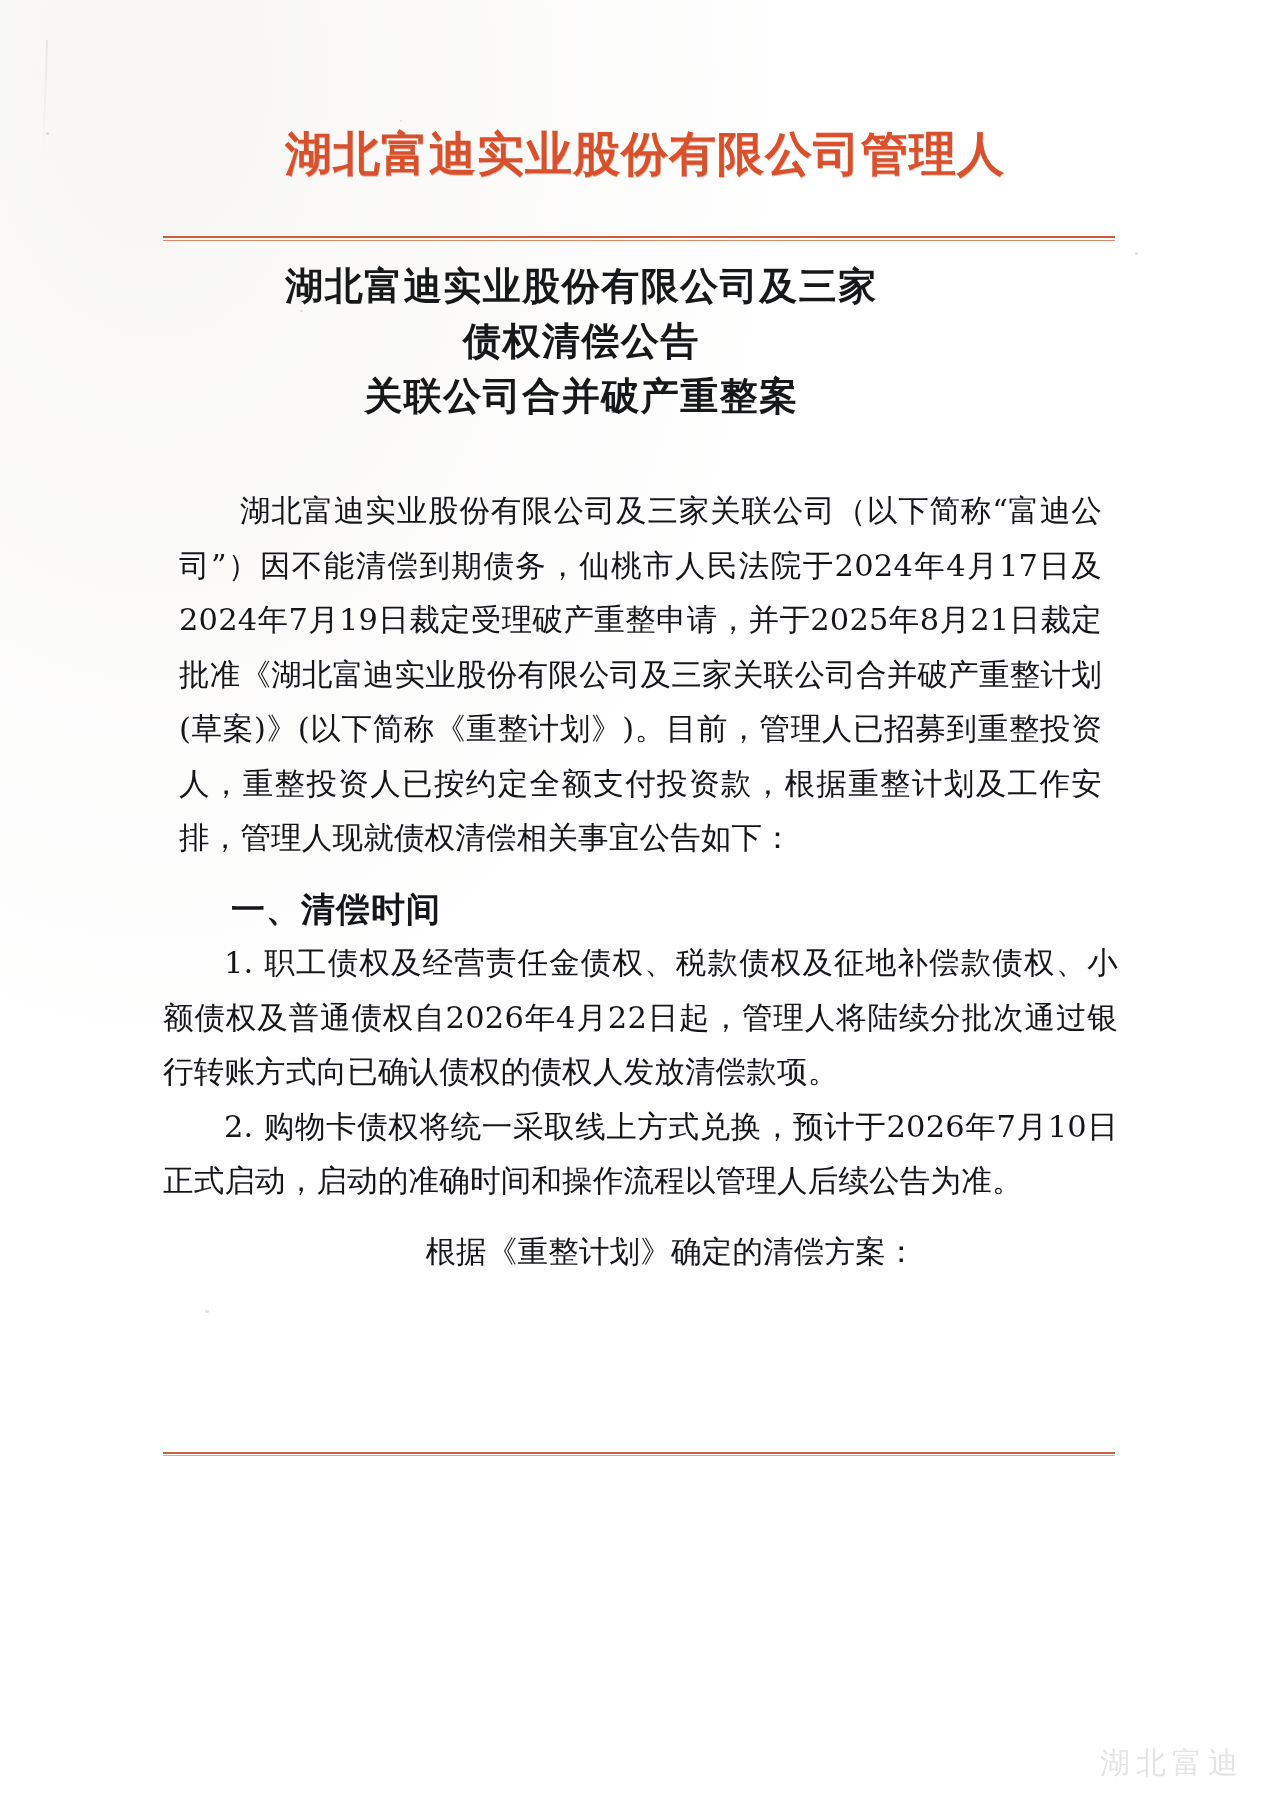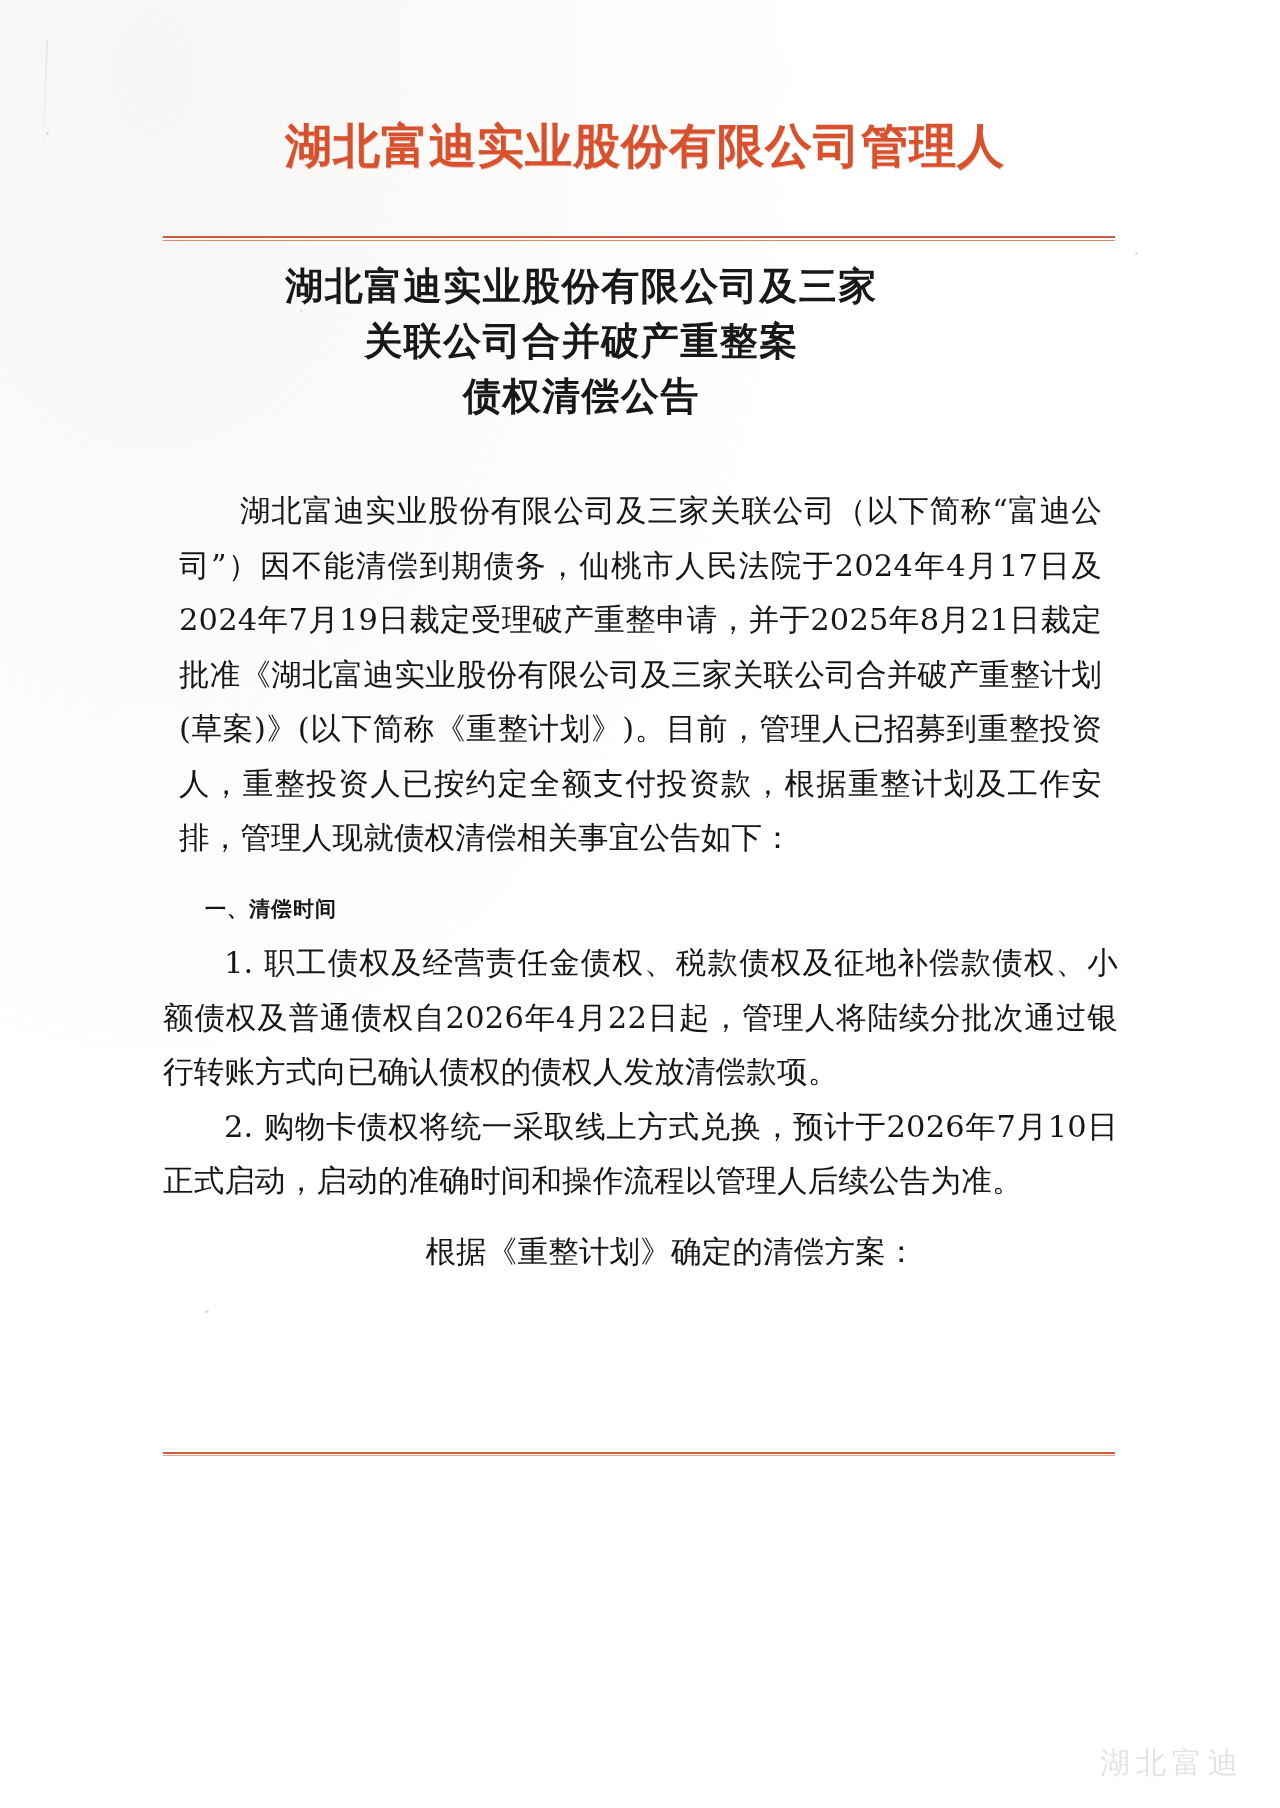--- a/index.html
+++ b/index.html
@@ -31,21 +31,21 @@
     left: 0; top: 0;
     width: 1280px;
     height: 1808px;
     padding: 0;
   }
 
   
   .letterhead {
     position: absolute;
     left: 0;
-    top: 120px;
+    top: 128px;
     width: 1280px;
     text-align: center;
   }
   .letterhead-title {
     font-family: "DejaVu Serif", "Liberation Serif", serif;
     font-weight: bold;
     font-size: 47px;
     letter-spacing: 1px;
     color: #d9512c;
     line-height: 1.12;
@@ -109,21 +109,21 @@
     margin: 16px;
     padding: 0;
     text-align: justify;
     text-justify: inter-character;
   }
   .section-head {
     text-indent: 2em;
     margin: 0;
     font-weight: bold;
     font-family: "DejaVu Sans", "Liberation Sans", sans-serif;
-    font-size: 21px;
+    font-size: 34px;
     letter-spacing: 1px;
   }
   .item {
     text-indent: 2em;
     margin: 0;
   }
   .nowrap-tail { text-align: center; }
 
   
   .rule-bottom {
@@ -193,22 +193,22 @@
     <div class="letterhead-title">湖北富迪实业股份有限公司管理人</div>
   </div>
 
   <div class="rule-top">
     <div class="l1"></div>
     <div class="l2"></div>
   </div>
 
   <div class="doc-title">
     <div>湖北富迪实业股份有限公司及三家</div>
+    <div>债权清偿公告</div>
     <div>关联公司合并破产重整案</div>
-    <div>债权清偿公告</div>
   </div>
 
   <div class="body-text">
     <p class="para">湖北富迪实业股份有限公司及三家关联公司（以下简称“富迪公司”）因不能清偿到期债务，仙桃市人民法院于2024年4月17日及2024年7月19日裁定受理破产重整申请，并于2025年8月21日裁定批准《湖北富迪实业股份有限公司及三家关联公司合并破产重整计划(草案)》(以下简称《重整计划》)。目前，管理人已招募到重整投资人，重整投资人已按约定全额支付投资款，根据重整计划及工作安排，管理人现就债权清偿相关事宜公告如下：</p>
     <p class="section-head">一、清偿时间</p>
     <p class="item">1. 职工债权及经营责任金债权、税款债权及征地补偿款债权、小额债权及普通债权自2026年4月22日起，管理人将陆续分批次通过银行转账方式向已确认债权的债权人发放清偿款项。</p>
     <p class="item">2. 购物卡债权将统一采取线上方式兑换，预计于2026年7月10日正式启动，启动的准确时间和操作流程以管理人后续公告为准。</p>
     <p class="para nowrap-tail">根据《重整计划》确定的清偿方案：</p>
   </div>
 

